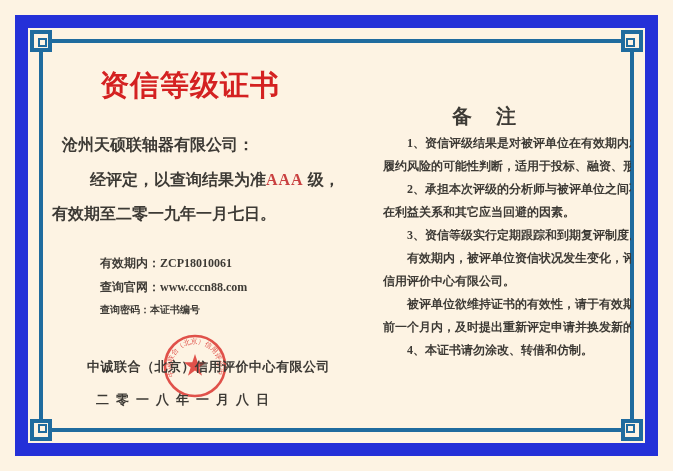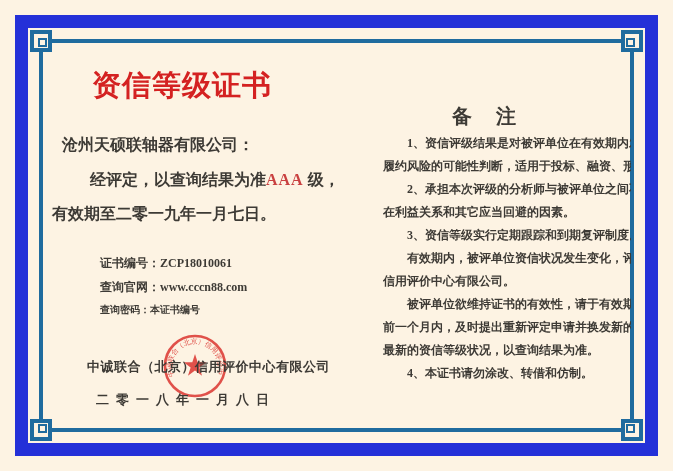--- a/index.html
+++ b/index.html
@@ -41,21 +41,21 @@
     border:2px solid var(--steel);
     box-sizing:border-box;
   }
   .corner.tl{left:30px;top:30px}   .corner.tl .sq{right:1px;bottom:1px}
   .corner.tr{right:30px;top:30px}  .corner.tr .sq{left:1px;bottom:1px}
   .corner.bl{left:30px;bottom:30px}.corner.bl .sq{right:1px;top:1px}
   .corner.br{right:30px;bottom:30px}.corner.br .sq{left:1px;top:1px}
 
   .t{position:absolute;white-space:nowrap;font-weight:700;}
   .cert-title{
-    left:92px;top:68px;
+    left:100px;top:68px;
     font-size:29px;line-height:34px;
     letter-spacing:1px;
     color:var(--title-red);
   }
   .company{left:62px;top:135px;font-size:16px;}
   .rating{left:90px;top:170px;font-size:16px;}
   .rating .grade{color:var(--rating-red);letter-spacing:1px;}
   .validity{left:52px;top:204px;font-size:16px;}
   .row1{left:100px;top:255px;font-size:12px;}
   .row2{left:100px;top:279px;font-size:12px;}
@@ -93,21 +93,21 @@
     </div>
 
   <div class="t cert-title">资信等级证书</div>
 
   <div class="t company">沧州天硕联轴器有限公司：</div>
 
   <div class="t rating"><span>经评定，以查询结果为准</span><span class="grade">AAA</span><span> 级，</span></div>
 
   <div class="t validity">有效期至二零一九年一月七日。</div>
 
-  <div class="t row1"><span>证书编号：</span><span>ZCP18010061</span></div>
+  <div class="t row1"><span>有效期内：</span><span>ZCP18010061</span></div>
   <div class="t row2"><span>查询官网：</span><span>www.cccn88.com</span></div>
   <div class="t row3"><span>查询密码：</span><span>本证书编号</span></div>
 
   <svg class="seal" width="68" height="68" viewBox="0 0 68 68">
     <circle cx="34" cy="34" r="30" fill="none" stroke="#dc3a34" stroke-width="2.6" opacity="0.88"></circle>
     <path id="sealArc" d="M 13,44 A 23,23 0 1 1 55,44" fill="none"></path>
     <text font-size="7" fill="#dc3a34" opacity="0.88" textLength="124" lengthAdjust="spacingAndGlyphs"><textPath href="#sealArc">中诚联合（北京）信用评价中心有限公司</textPath></text>
     <path fill="#dc3a34" opacity="0.88" d="M34,22 L36.69,30.29 L45.41,30.29 L38.36,35.42 L41.05,43.71 L34,38.58 L26.95,43.71 L29.64,35.42 L22.59,30.29 L31.31,30.29 Z"></path>
   </svg>
 
@@ -118,17 +118,16 @@
   <div class="remarks-body">
       <div class="rline indent">1、资信评级结果是对被评单位在有效期内发生</div>
       <div class="rline">履约风险的可能性判断，适用于投标、融资、形象宣</div>
       <div class="rline indent">2、承担本次评级的分析师与被评单位之间不存</div>
       <div class="rline">在利益关系和其它应当回避的因素。</div>
       <div class="rline indent">3、资信等级实行定期跟踪和到期复评制度。</div>
       <div class="rline indent">有效期内，被评单位资信状况发生变化，评级机</div>
       <div class="rline">信用评价中心有限公司。</div>
       <div class="rline indent">被评单位欲维持证书的有效性，请于有效期到期</div>
       <div class="rline">前一个月内，及时提出重新评定申请并换发新的证书。</div>
-      <div class="rline">最新的资信等级状况，以查询结果为准。</div>
       <div class="rline indent">4、本证书请勿涂改、转借和仿制。</div>
     </div>
 
 </div>
 
 </body></html>

